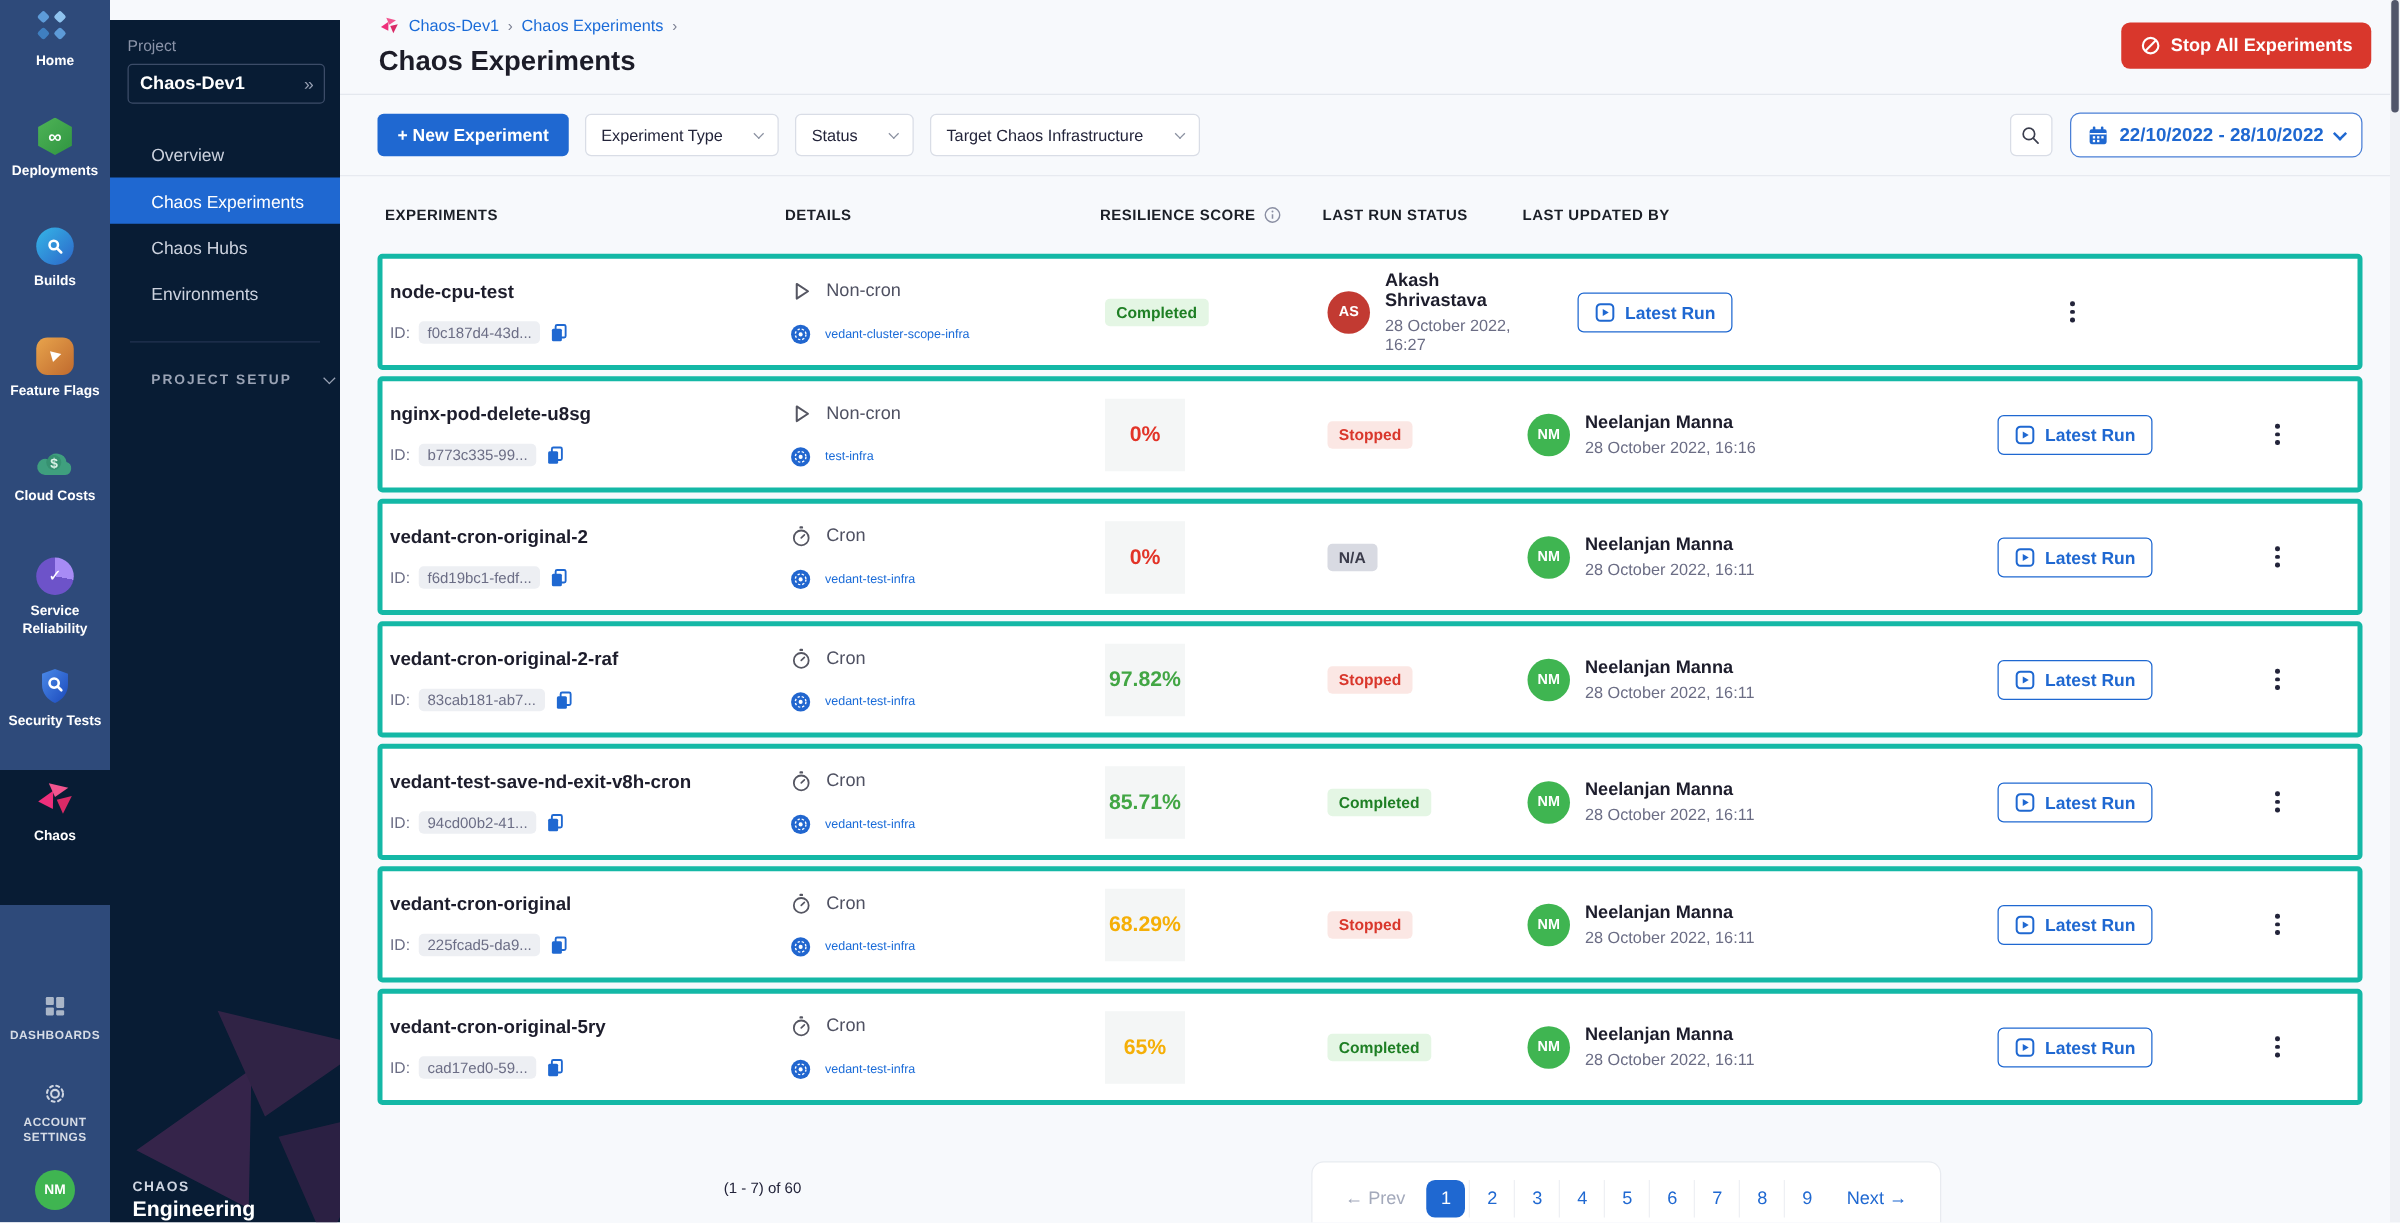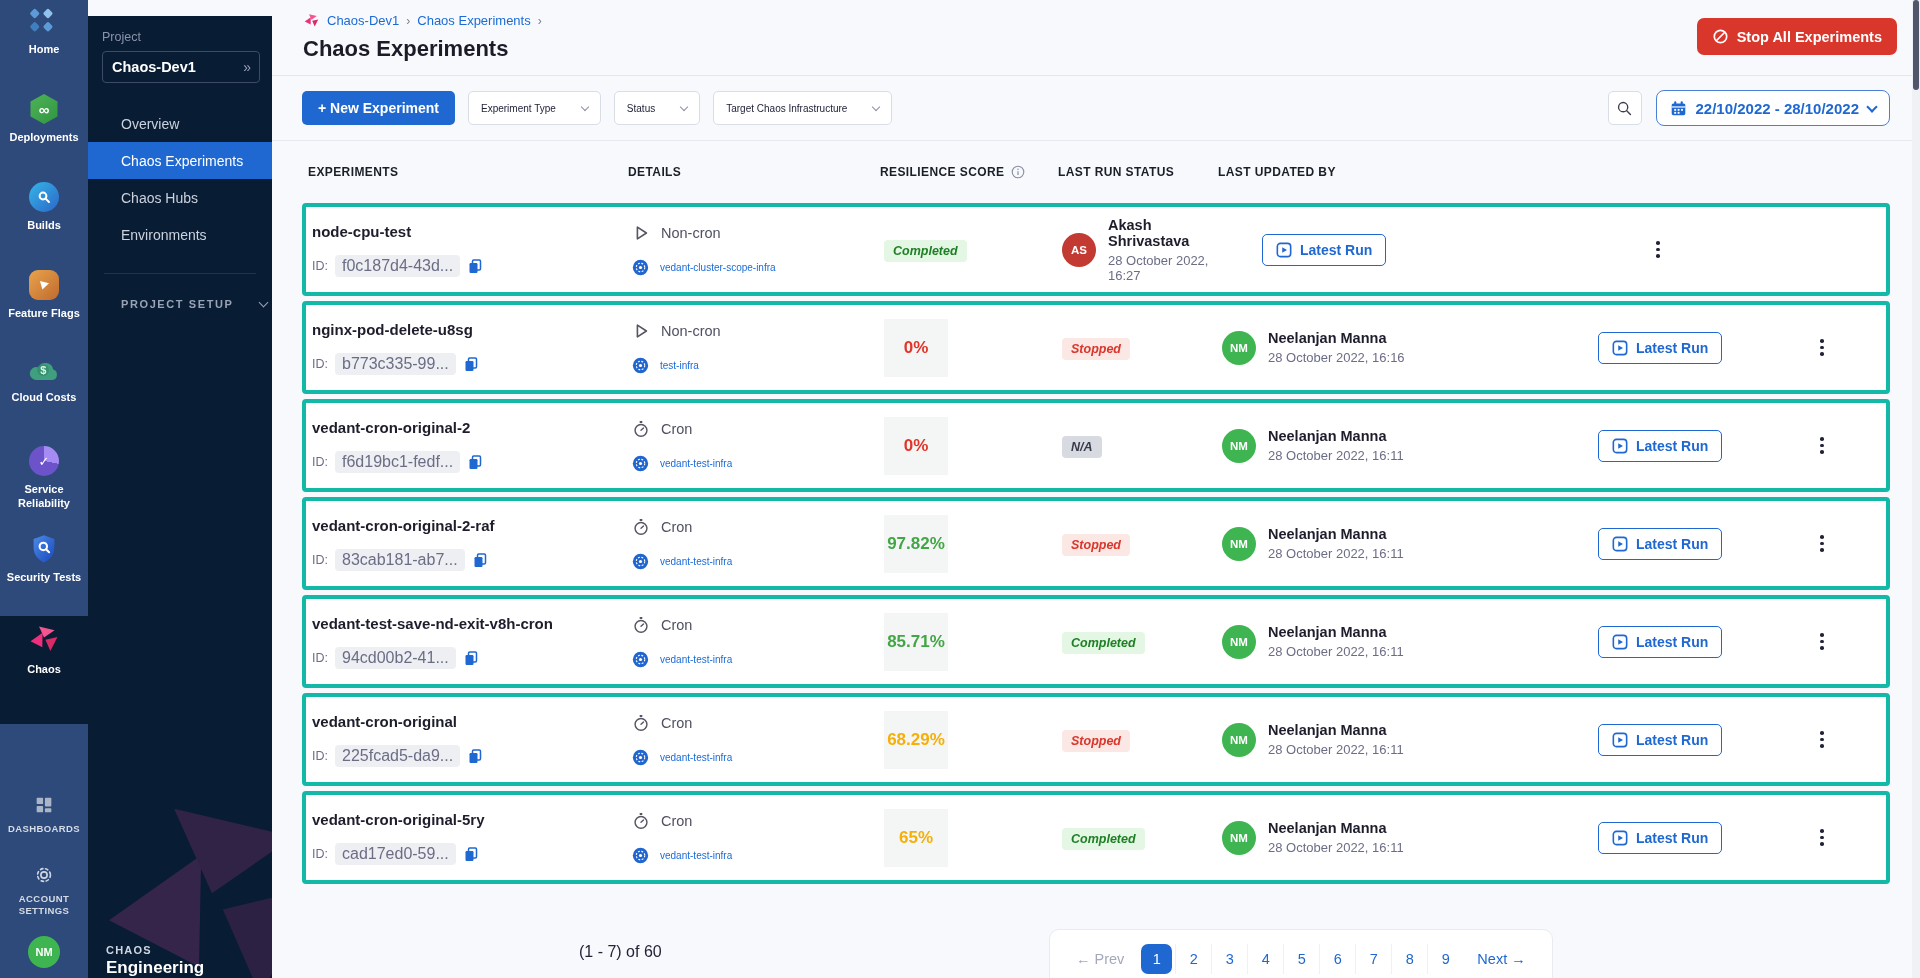--- a/index.html
+++ b/index.html
@@ -43,59 +43,59 @@
   .main { position:absolute; left:272px; top:0; width:1648px; height:100%; }
   .page-header { height:76px; border-bottom:1px solid #e4e8ee; position:relative; padding:12px 0 0 31px; }
   .crumbs { display:flex; align-items:center; gap:7px; font-size:13px; }
   .crumb-link { color:#1a6bd8; cursor:pointer; }
   .crumb-sep { color:#7b7f92; font-size:12px; }
   .page-title { font-size:22px; font-weight:700; color:#1c1c28; margin-top:7px; }
   .stop-btn { position:absolute; right:23px; top:18px; height:37px; background:#d9372c; border:none; border-radius:7px; color:#fff; font-weight:700; font-size:14.5px; padding:0 15px; display:flex; align-items:center; gap:8px; cursor:pointer; font-family:inherit; }
 
   .toolbar { height:65px; display:flex; align-items:center; padding:0 30px; border-bottom:1px solid #e7eaf0; gap:13px; }
   .new-btn { height:34px; background:#1f68d1; border:none; border-radius:5px; color:#fff; font-weight:700; font-size:14px; padding:0 16px; cursor:pointer; font-family:inherit; }
-  .filter { height:34px; background:#fff; border:1px solid #d9dde6; border-radius:5px; display:flex; align-items:center; gap:26px; padding:0 12px; font-size:10px; color:#23243a; cursor:pointer; }
+  .filter { height:34px; background:#fff; border:1px solid #d9dde6; border-radius:5px; display:flex; align-items:center; gap:26px; padding:0 12px; font-size:13px; color:#23243a; cursor:pointer; }
   .filter .chev { color:#8a90a0; width:6px; height:6px; }
   .toolbar-right { margin-left:auto; display:flex; align-items:center; gap:14px; }
   .search-btn { width:34px; height:34px; background:#fff; border:1px solid #d9dde6; border-radius:5px; display:flex; align-items:center; justify-content:center; cursor:pointer; }
   .date-btn { height:36px; background:#fff; border:1.5px solid #4a7fd6; border-radius:8px; display:flex; align-items:center; gap:9px; padding:0 13px; color:#1f68d1; font-weight:700; font-size:15px; cursor:pointer; font-family:inherit; }
   .date-btn .chev { width:8px; height:8px; border-width:2.2px; }
 
   
   .table-wrap { padding:0 30px; }
   .grid { display:grid; grid-template-columns:320px 252px 178px 160px 336px 200px 1fr; align-items:center; }
   .thead { height:62px; align-items:center; padding-left:6px; }
   .th { font-size:12px; font-weight:700; color:#1b1f27; letter-spacing:.4px; display:flex; align-items:center; gap:7px; }
   .card { background:#fff; border:4px solid #14b8a6; border-radius:4px; height:93px; margin-bottom:5px; padding-left:6px; cursor:pointer; }
   .exp-name { font-size:15px; font-weight:700; color:#1d1d2c; }
   .id-row { display:flex; align-items:center; gap:7px; margin-top:15px; }
   .id-label { font-size:12.5px; color:#6b6d85; }
-  .id-pill { background:#edeff3; border-radius:4px; padding:2px 7px; font-size:16px; color:#6b6d85; }
+  .id-pill { background:#edeff3; border-radius:4px; padding:2px 7px; font-size:12px; color:#6b6d85; }
   .d-row { display:flex; align-items:center; gap:11px; }
   .d-row + .d-row { margin-top:17px; }
   .d-type { font-size:14.5px; color:#4f5162; }
   .infra-link { font-size:10px; color:#1a6bd8; cursor:pointer; text-decoration:none; }
   .score-box { width:64px; height:58px; background:#f4f6f6; display:flex; align-items:center; justify-content:center; font-size:17px; font-weight:700; }
   .sc-green { color:#42a644; } .sc-red { color:#e23428; } .sc-amber { color:#f5af07; }
-  .badge { font-size:12.5px; font-weight:700; padding:4px 9px; border-radius:4px;font-style:italic; }
+  .badge { font-size:12.5px; font-weight:700; padding:4px 9px; border-radius:4px; }
   .b-completed { background:#e4f6e4; color:#1e7f24; }
   .b-stopped { background:#fbe7e4; color:#d9372c; }
   .b-na { background:#d8dae2; color:#3a3b4a; }
   .c-user { display:flex; align-items:center; gap:12px; }
   .avatar { width:34px; height:34px; border-radius:50%; color:#fff; font-size:11.5px; font-weight:700; display:flex; align-items:center; justify-content:center; flex:none; }
   .u-name { font-size:14.5px; font-weight:700; color:#1d1d2c; }
   .u-date { font-size:13px; color:#6b6d85; margin-top:4px; }
   .latest-run { height:32px; margin-left:40px; background:#fff; border:1.5px solid #1f68d1; border-radius:5px; color:#1f68d1; font-weight:700; font-size:14px; display:flex; align-items:center; gap:8px; padding:0 13px; cursor:pointer; font-family:inherit; }
   .c-kebab { display:flex; justify-content:center; }
   .kebab { display:flex; flex-direction:column; gap:3px; cursor:pointer; padding:4px; }
   .kebab i { width:3.5px; height:3.5px; border-radius:50%; background:#23243a; }
 
   
   .pagination { position:absolute; left:272px; bottom:0; width:1648px; height:58px; }
-  .range-label { position:absolute; left:35px; top:23px; font-size:16px; color:#23243a; }
+  .range-label { position:absolute; left:35px; top:23px; font-size:12px; color:#23243a; }
   .page-pill { position:absolute; left:505px; top:9px; height:60px; background:#fff; border:1px solid #e8ebf0; border-radius:10px; display:flex; align-items:center; padding:0 14px; gap:2px; }
   .pg-prev,.pg-next { font-size:14.5px; padding:0 12px; cursor:pointer; }
   .pg-prev { color:#a3a9bb; }
   .pg-next { color:#1f68d1; }
   .pg-num { width:36px; height:30px; display:flex; align-items:center; justify-content:center; font-size:14.5px; color:#1f68d1; cursor:pointer; border-left:1px solid #eef0f4; }
   .pg-num.active { background:#1f68d1; color:#fff; border-radius:7px; border-left:none; width:31px; margin:0 3px; }
 
   
   .scroll-track { position:absolute; right:0; top:0; width:8px; height:100%; background:#eff1f5; z-index:9; }
   .scroll-thumb { position:absolute; right:1px; top:0; width:6px; height:90px; background:#51566a; border-radius:3px; }

